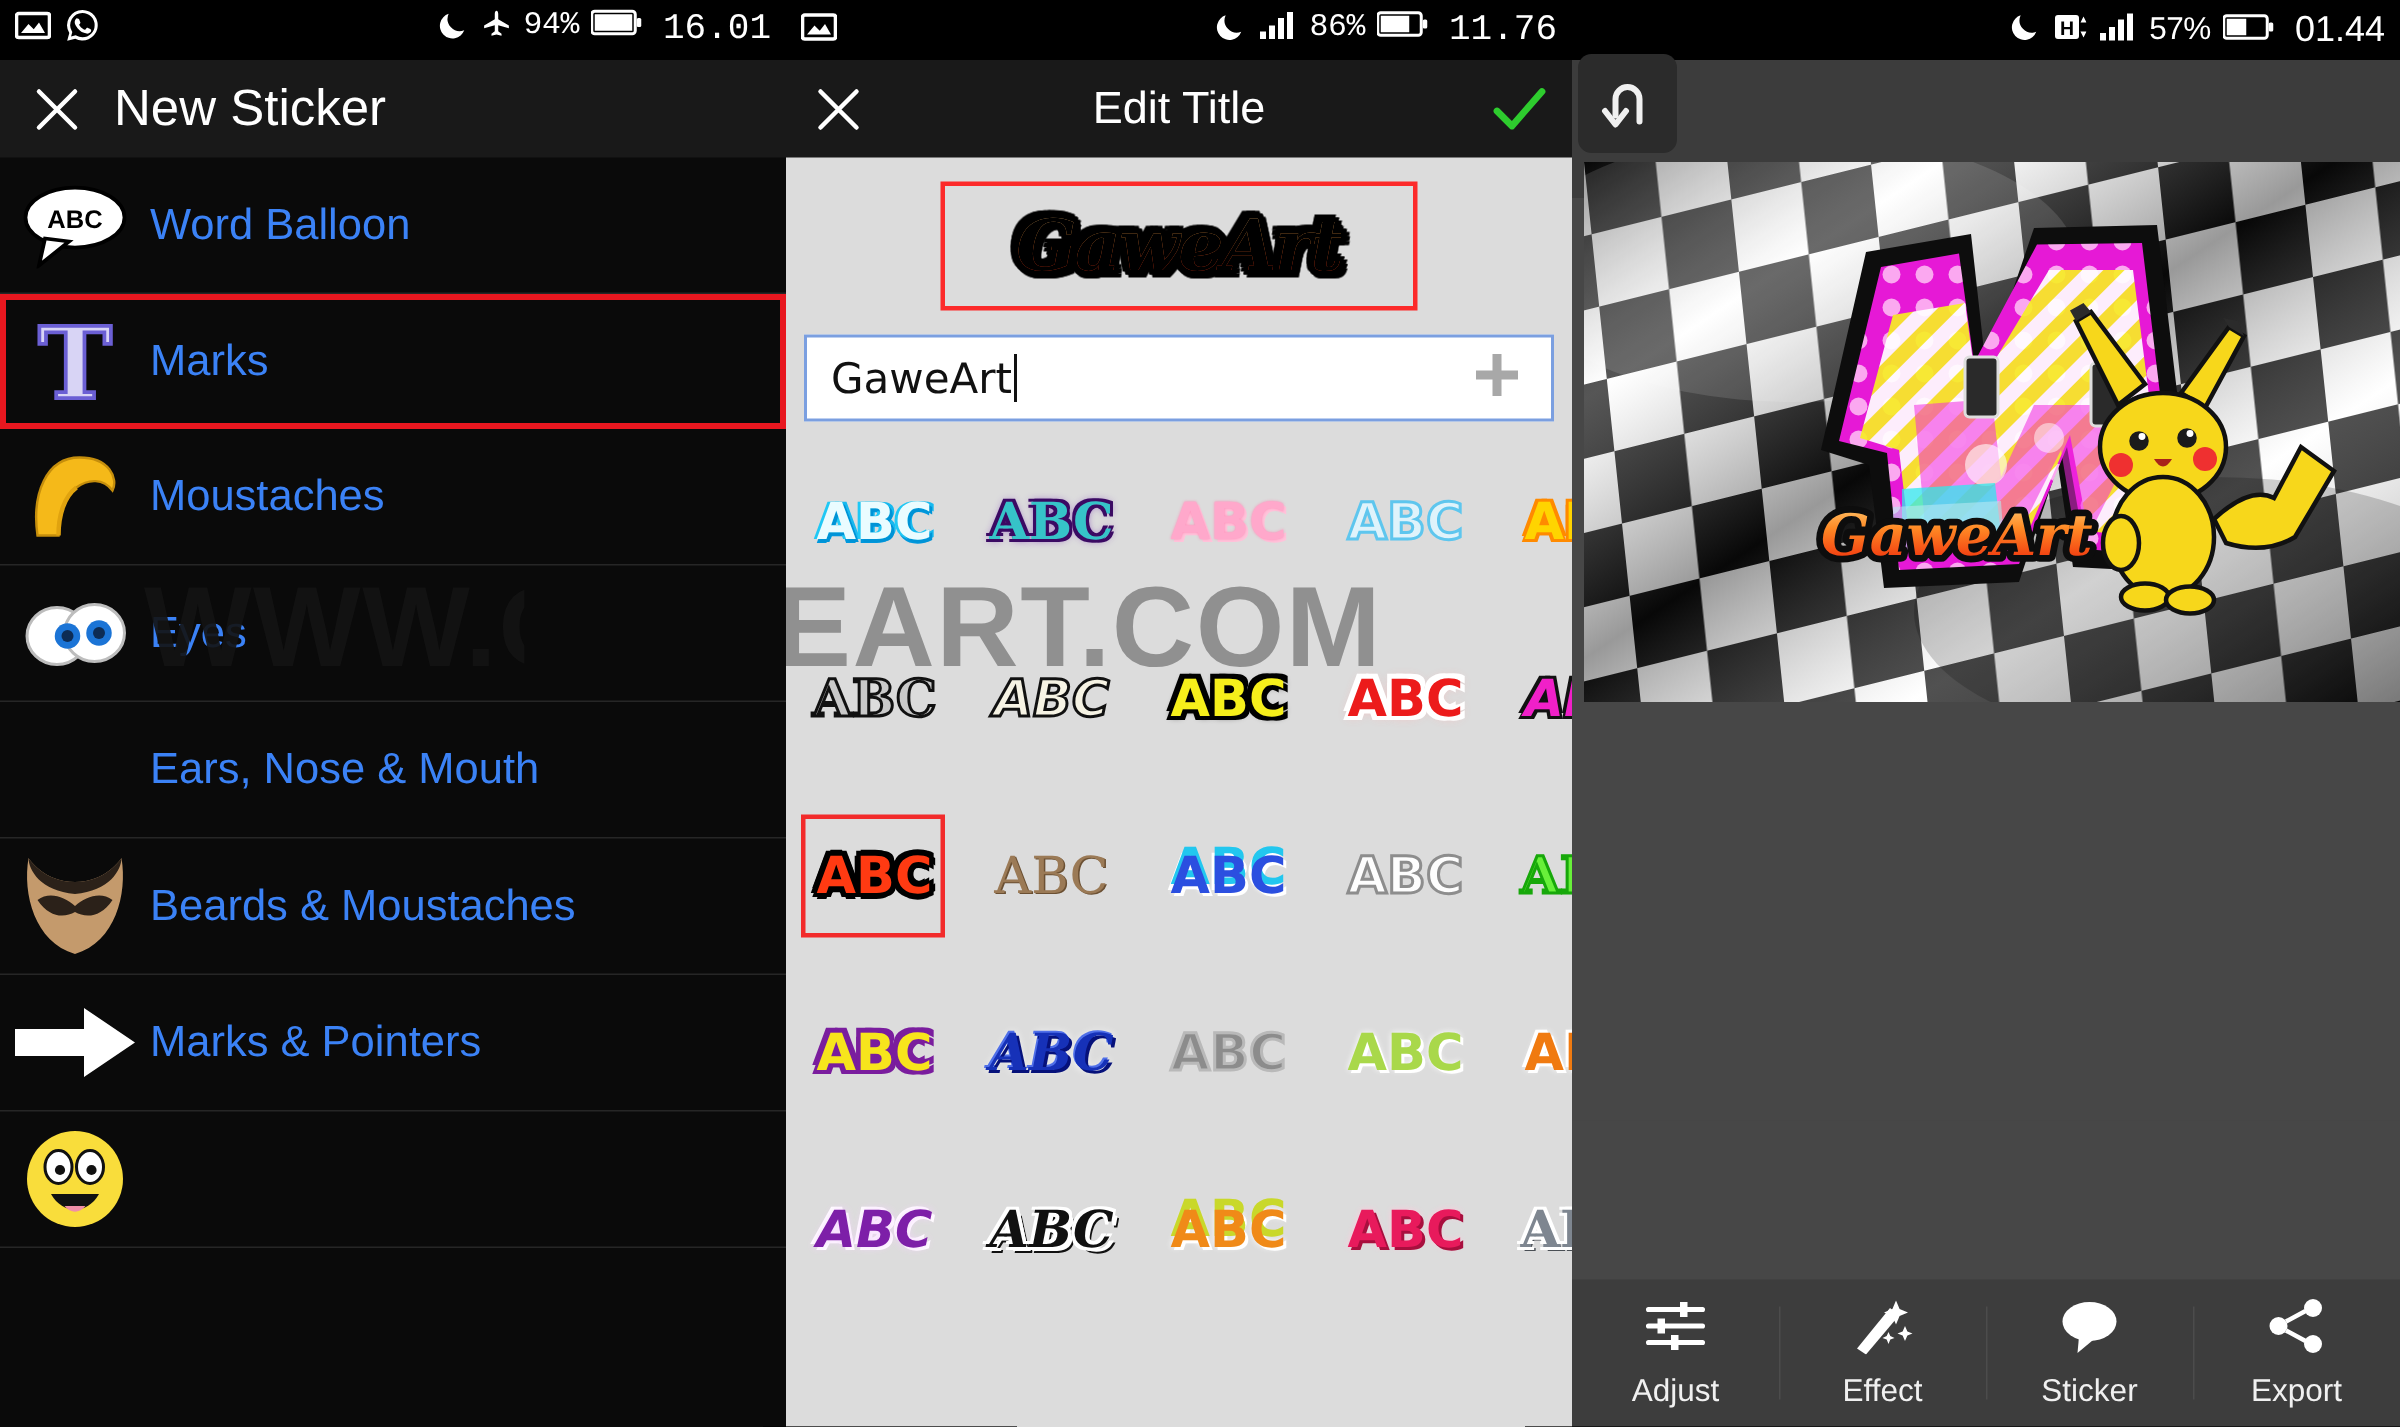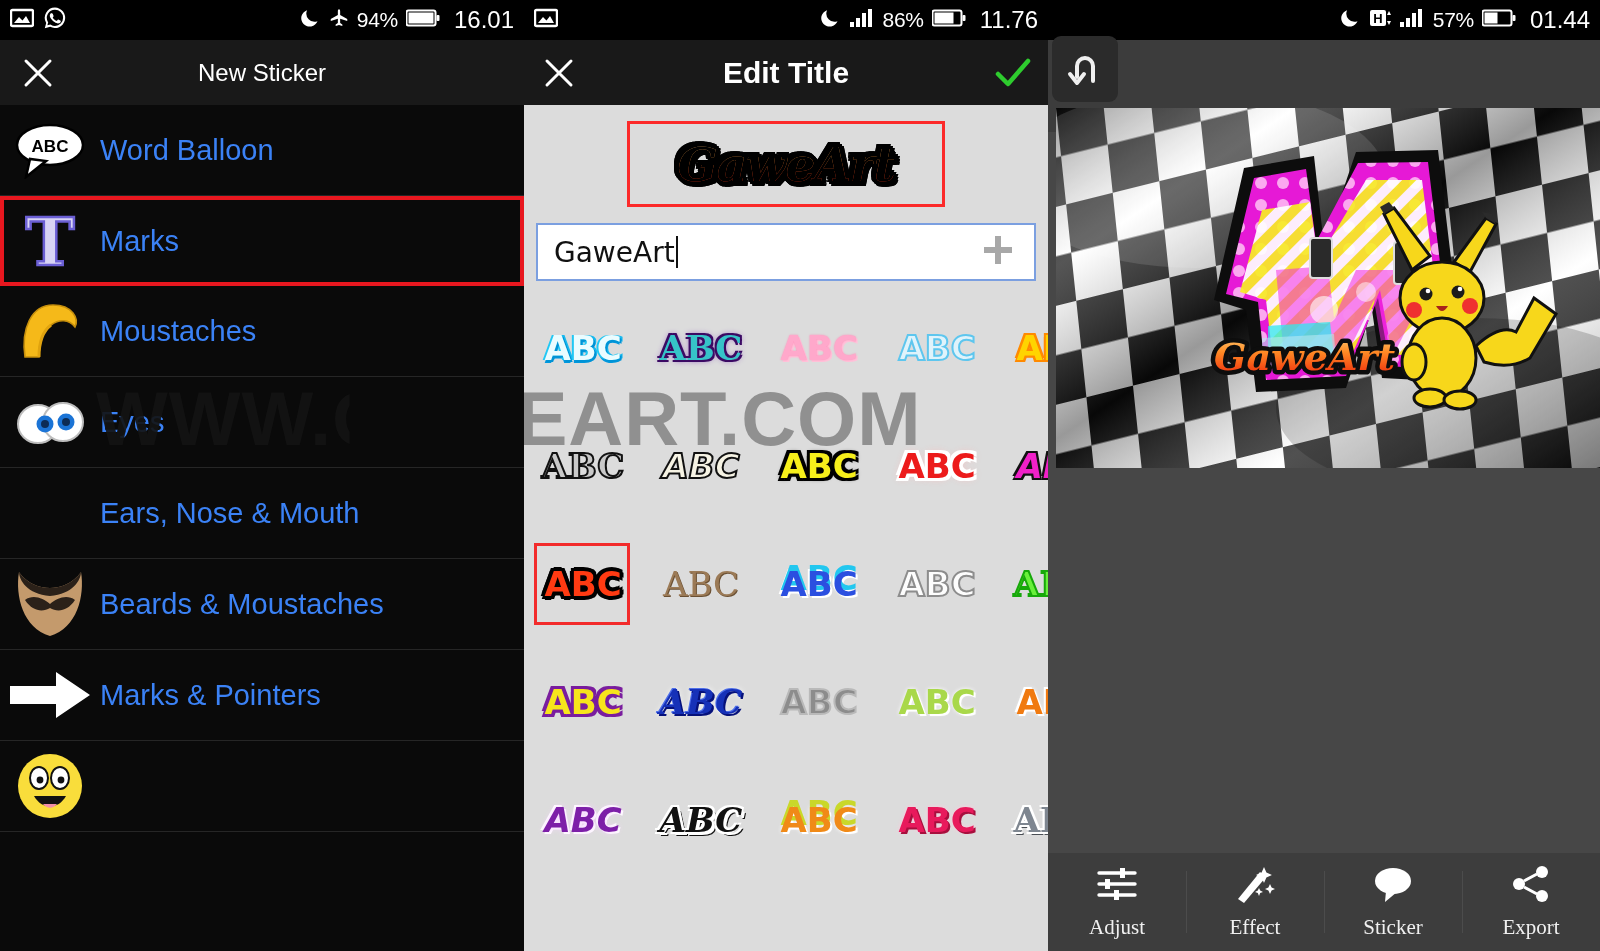--- a/index.html
+++ b/index.html
@@ -5,46 +5,46 @@
   * { margin:0; padding:0; box-sizing:border-box; }
   html,body { width:1600px; height:951px; overflow:hidden; background:#000;
               font-family:"Liberation Sans", sans-serif; }
   .screen { position:relative; width:1600px; height:951px; display:flex; }
 
   
   .panel1 { position:relative; width:524px; height:951px; background:#0a0a0a; overflow:hidden; }
   .statusbar { height:40px; background:#000; display:flex; align-items:center;
                padding:0 10px; color:#fff; font-size:21px; position:relative; z-index:5; }
   .sb-left { display:flex; align-items:center; gap:9px; }
-  .sb-right { margin-left:auto; display:flex; align-items:center; gap:8px; }
+  .sb-right { margin-left:auto; display:flex; align-items:flex-start; gap:8px;font-family:Liberation Mono, monospace; }
   .sb-pct { font-size:21px; font-weight:400; letter-spacing:-.3px; }
   .sb-time { font-size:24px; margin-left:6px; }
 
   .appbar1 { height:65px; background:#191919; display:flex; align-items:center;
              position:relative; z-index:5; }
   .appbar1 .x { width:76px; display:flex; align-items:center; justify-content:center; }
-  .appbar1 .ttl { flex:1; text-align:center; color:#fff; font-size:24px; font-weight:400;
+  .appbar1 .ttl { flex:1; text-align:left; color:#fff; font-size:34px; font-weight:400;
                   margin-right:76px; }
 
   .list { position:relative; z-index:3; }
   .row { height:91px; display:flex; align-items:center; border-bottom:1px solid #262626;
          position:relative; }
   .row .ic { width:100px; display:flex; align-items:center; justify-content:center;
              flex:0 0 100px; }
   .row .lbl { color:#3b82f6; font-size:29px; font-weight:400; }
   .row.sel { border:4px solid #e8171f; border-left:none; height:90px; }
   .row.sel::before { content:""; position:absolute; left:0; top:-4px; bottom:-4px;
                      width:4px; background:#e8171f; }
 
   
   .panel2 { position:relative; width:524px; height:951px; background:#dcdcdc; overflow:hidden; }
   .statusbar2 { height:40px; background:#000; display:flex; align-items:center;
                 padding:0 10px; color:#fff; position:relative; z-index:5; }
   .appbar2 { height:65px; background:#191919; display:flex; align-items:center;
-             position:relative; z-index:5;font-weight:bold; }
+             position:relative; z-index:5; }
   .appbar2 .x { width:70px; display:flex; align-items:center; justify-content:center; }
   .appbar2 .ttl { flex:1; text-align:center; color:#fff; font-size:30px; }
   .appbar2 .ok { width:70px; display:flex; align-items:center; justify-content:center; }
 
   .p2body { position:relative; height:846px; background:#dcdcdc; }
 
   .previewWrap { height:118px; display:flex; align-items:center; justify-content:center; }
   .previewBox { border:3px solid #fc2a2a; padding:4px 10px; display:flex;
                 align-items:center; justify-content:center; width:318px; height:86px; }
   .logoText { font-family:"DejaVu Serif", serif; font-style:italic; font-weight:bold;
@@ -135,21 +135,21 @@
              align-items:center; justify-content:center; }
   .canvasArea { height:615px; position:relative; background:#474747; }
   .checkimg { position:absolute; left:8px; top:-24px; width:544px; height:360px;
               overflow:hidden; }
   .bottombar { position:absolute; left:0; bottom:0; width:552px; height:98px;
                background:#3d3d3d; display:flex; }
   .tool { flex:1; display:flex; flex-direction:column; align-items:center;
           justify-content:center; gap:8px; color:#fff; position:relative; }
   .tool + .tool::before { content:""; position:absolute; left:0; top:18px; bottom:18px;
                           width:1px; background:#4c4c4c; }
-  .tool .tlabel { font-size:21px; color:#f0f0f0;font-family:Liberation Serif, serif; }
+  .tool .tlabel { font-size:21px; color:#f0f0f0; }
 
   
   .watermark { position:absolute; left:96px; top:375px; width:1000px; height:90px;
                z-index:4; pointer-events:none; }
   .wm-dark { position:absolute; left:0; top:0; font-size:76px; font-weight:bold;
              font-family:"Liberation Sans",sans-serif; color:rgba(20,20,20,.92);
              white-space:nowrap; letter-spacing:1px; }
   .wm-light { position:absolute; left:0; top:0; font-size:76px; font-weight:bold;
               font-family:"Liberation Sans",sans-serif; color:rgba(130,130,130,.85);
               white-space:nowrap; letter-spacing:1px;

